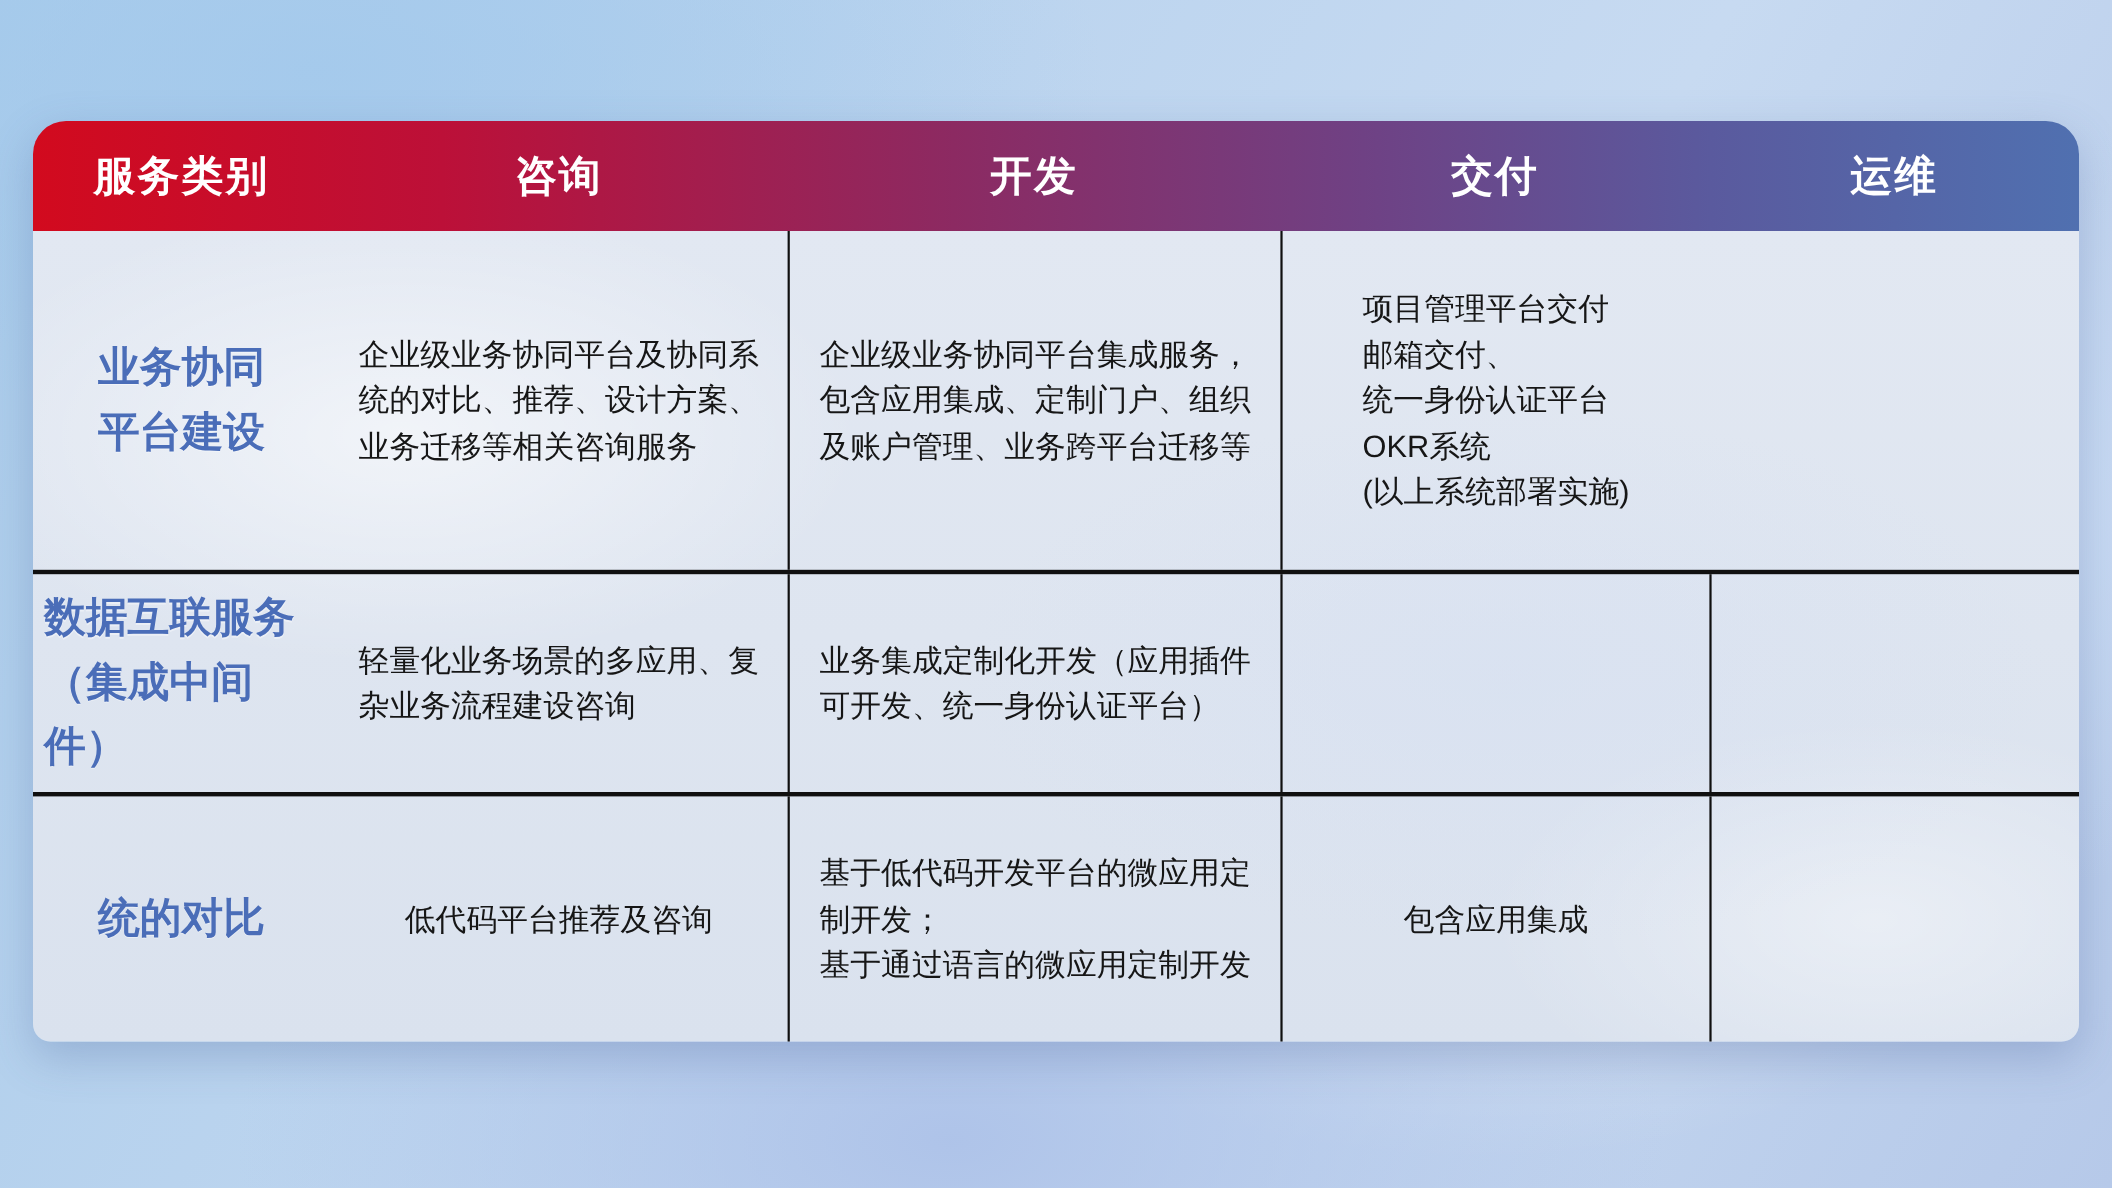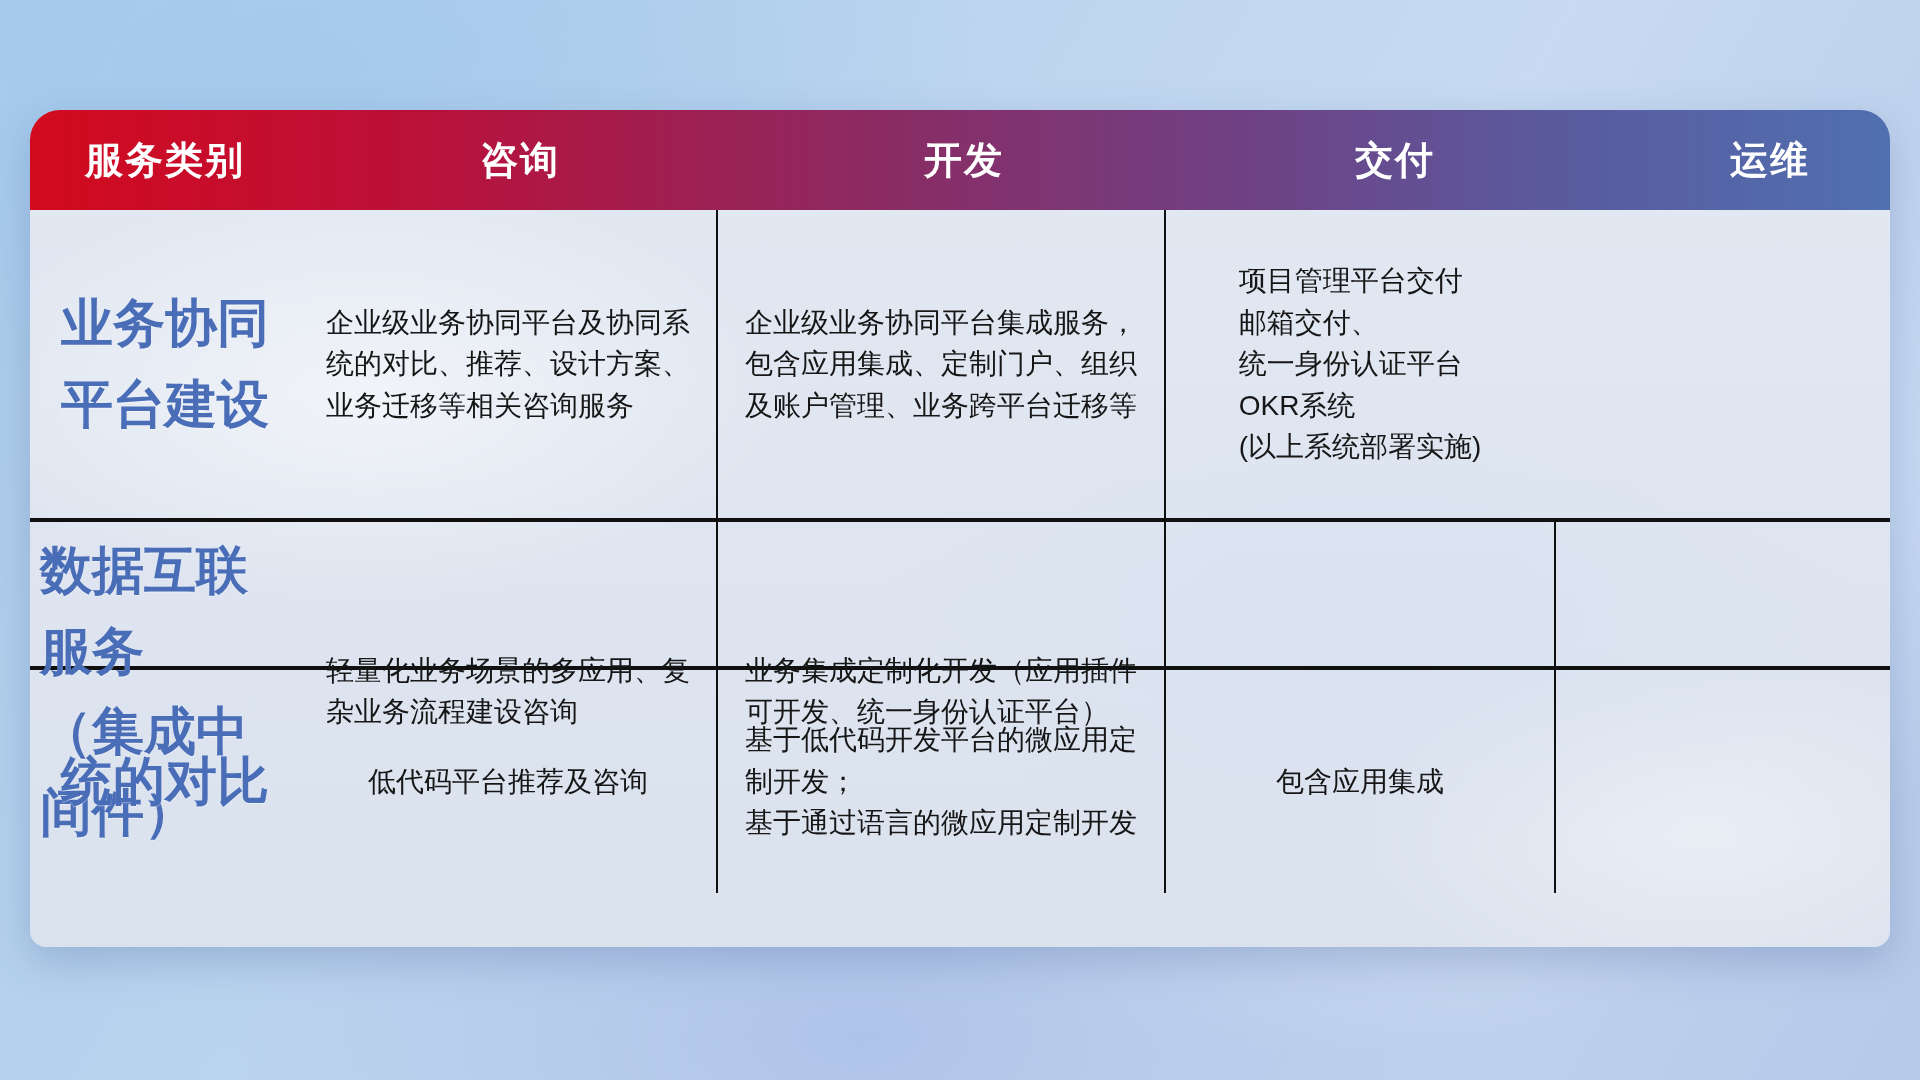--- a/index.html
+++ b/index.html
@@ -38,59 +38,58 @@
   }
   .thead {
     height: 100px;
     background: linear-gradient(90deg,
       var(--header-gradient-left, #d20a1e) 0%,
       #bc1038 20%,
       var(--header-gradient-mid, #8c2a62) 45%,
       #6f4184 65%,
       #5a5a9e 82%,
       var(--header-gradient-right, #5070b0) 100%);
-    gap: 12px;
   }
   .th {
     display: flex;
     align-items: center;
     justify-content: center;
     color: #ffffff;
     font-size: 38px;
     font-weight: bold;
     letter-spacing: 2px;
   }
   .tbody {
     height: 737px;
     background:
       radial-gradient(600px 300px at 18% 25%, rgba(255, 255, 255, 0.55), transparent 70%),
       radial-gradient(700px 350px at 72% 55%, rgba(214, 224, 242, 0.55), transparent 70%),
       radial-gradient(500px 260px at 90% 85%, rgba(255, 255, 255, 0.4), transparent 70%),
       linear-gradient(180deg, #e2e8f2 0%, #dae2ee 100%);
   }
   .tr { box-sizing: border-box; }
   .tr-1 { height: 308px; }
-  .tr-2 { height: 148px; border-top: 4px solid var(--grid-line, #101010); }
+  .tr-2 { height: 202px; border-top: 4px solid var(--grid-line, #101010); }
   .tr-3 { height: 227px; border-top: 4px solid var(--grid-line, #101010); }
   .td {
     display: flex;
     align-items: center;
     justify-content: center;
     text-align: left;
     white-space: pre-line;
     box-sizing: border-box;
     padding: 8px 10px;
     color: var(--body-text, #161616);
     font-size: 28px;
     line-height: 1.48;
   }
   .td.bordered { border-left: 2px solid var(--grid-line, #161616); }
   .td.category {
     color: var(--category-text, #4a6db8);
-    font-size: 52px;
+    font-size: 38px;
     font-weight: bold;
     line-height: 1.55;
     text-shadow: 0 1px 0 rgba(255, 255, 255, 0.4);
   }
 </style>
 </head>
 <body>
 
 <div class="stage">
   <div class="panel">

